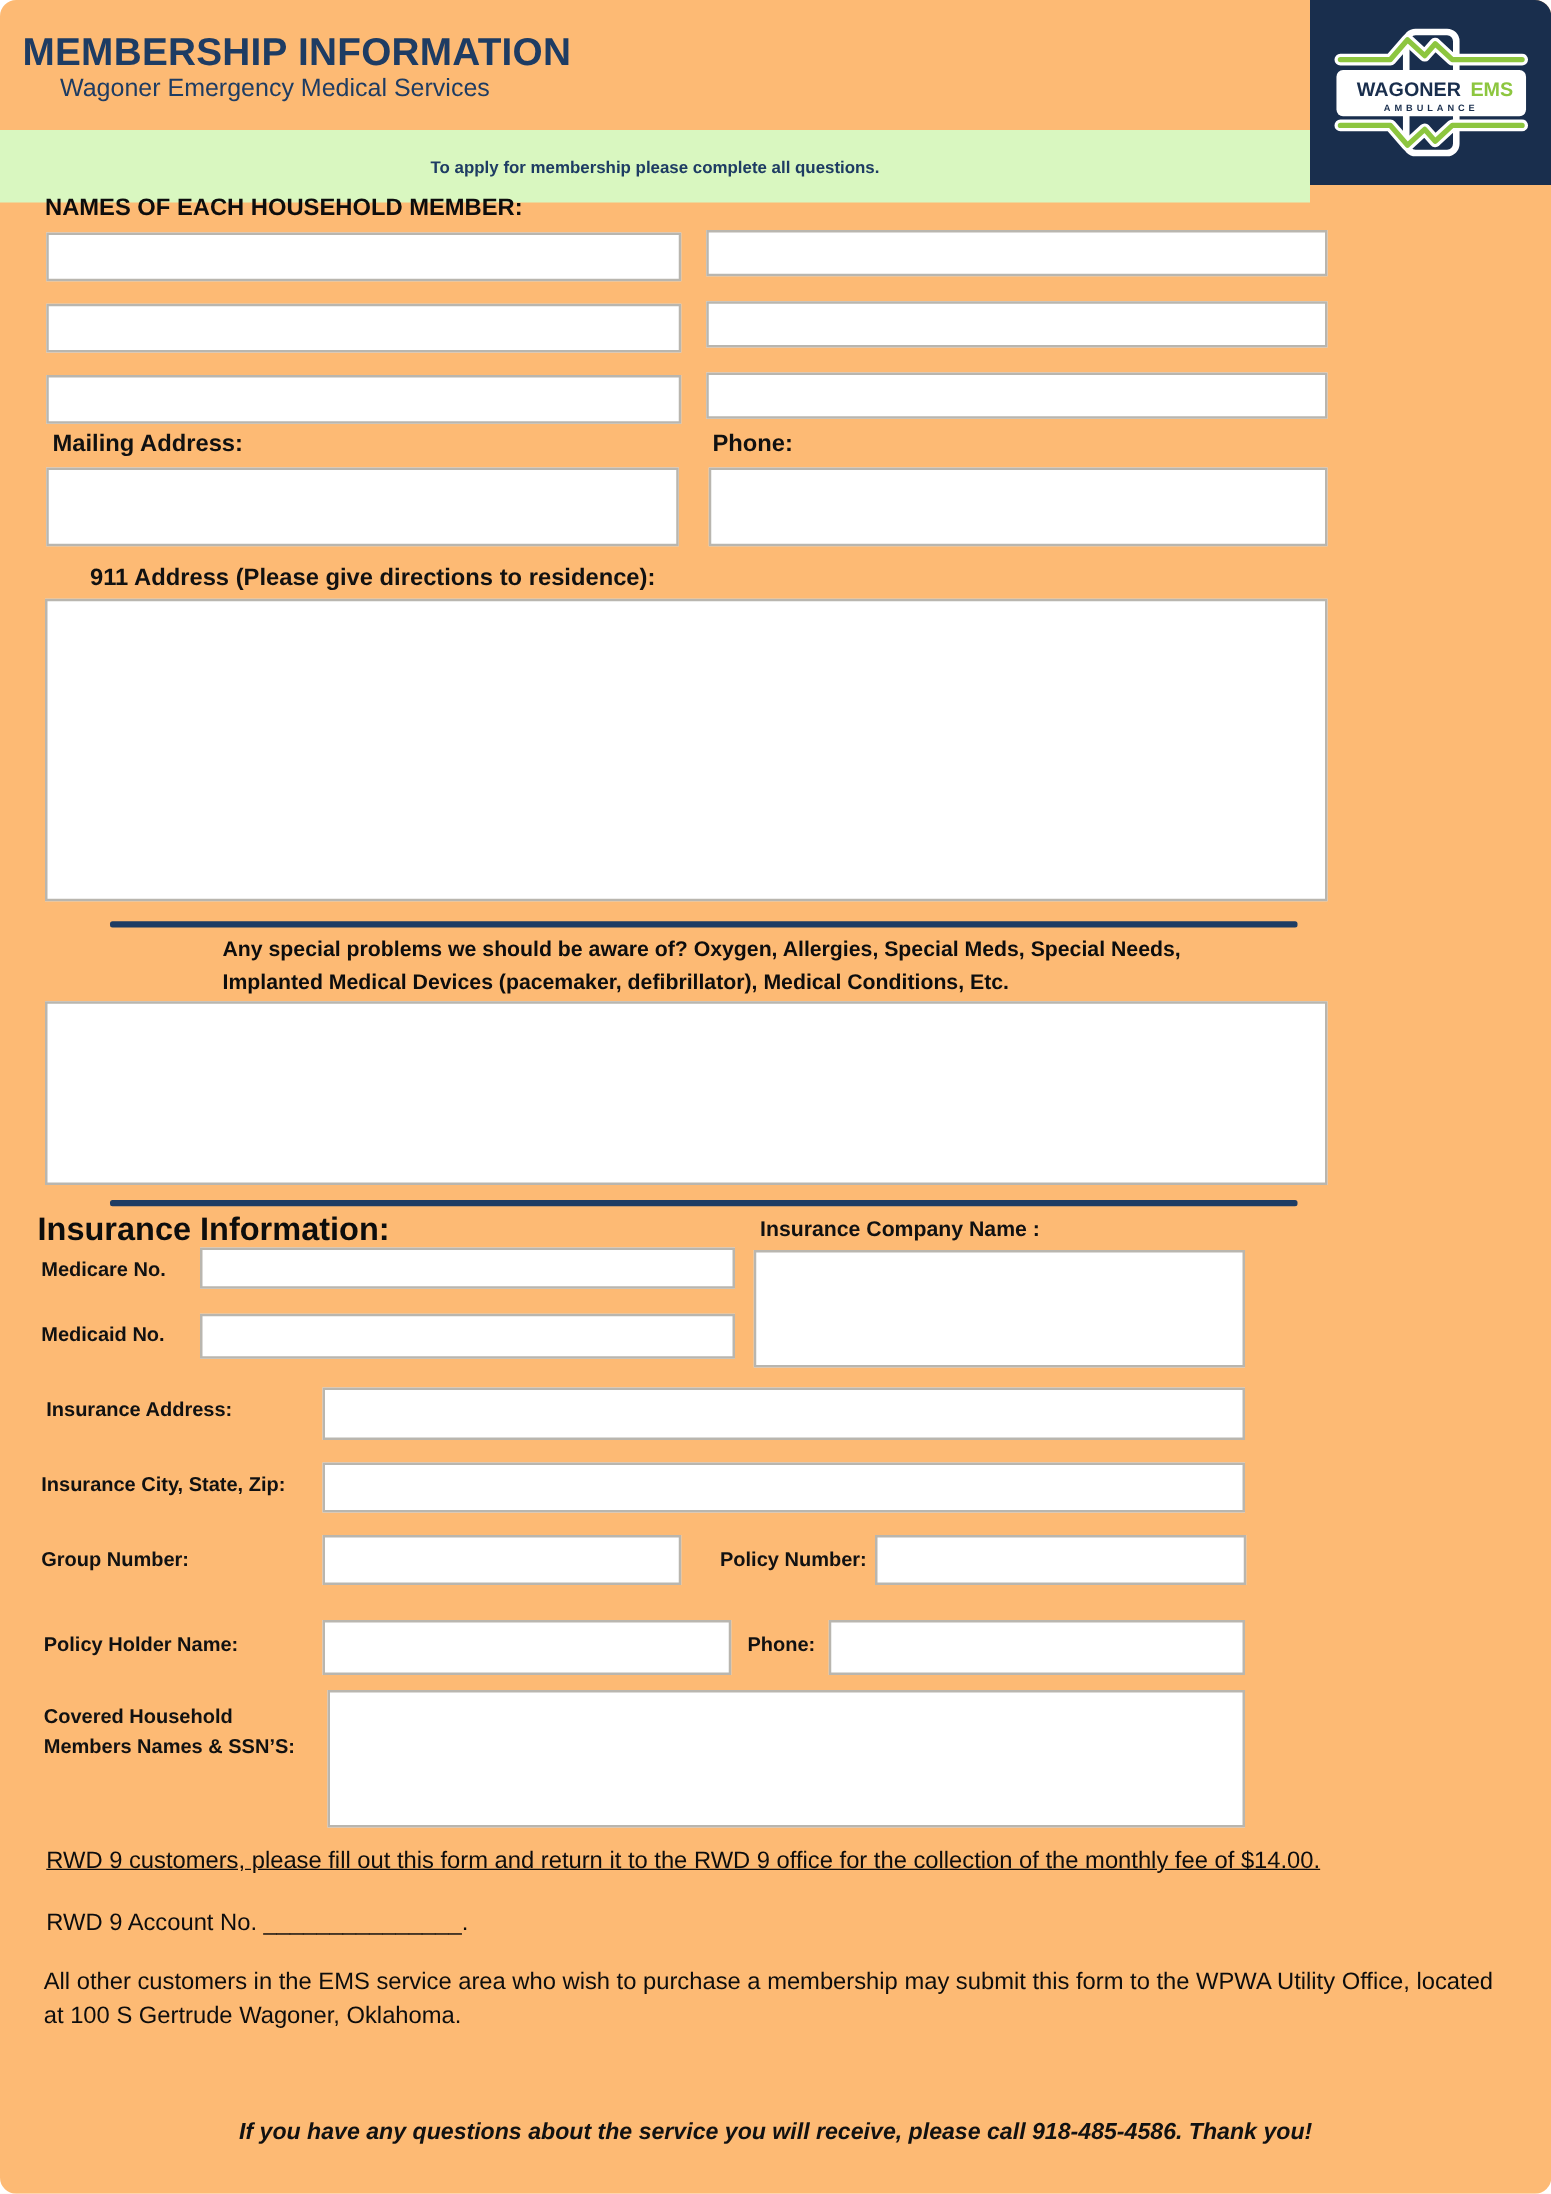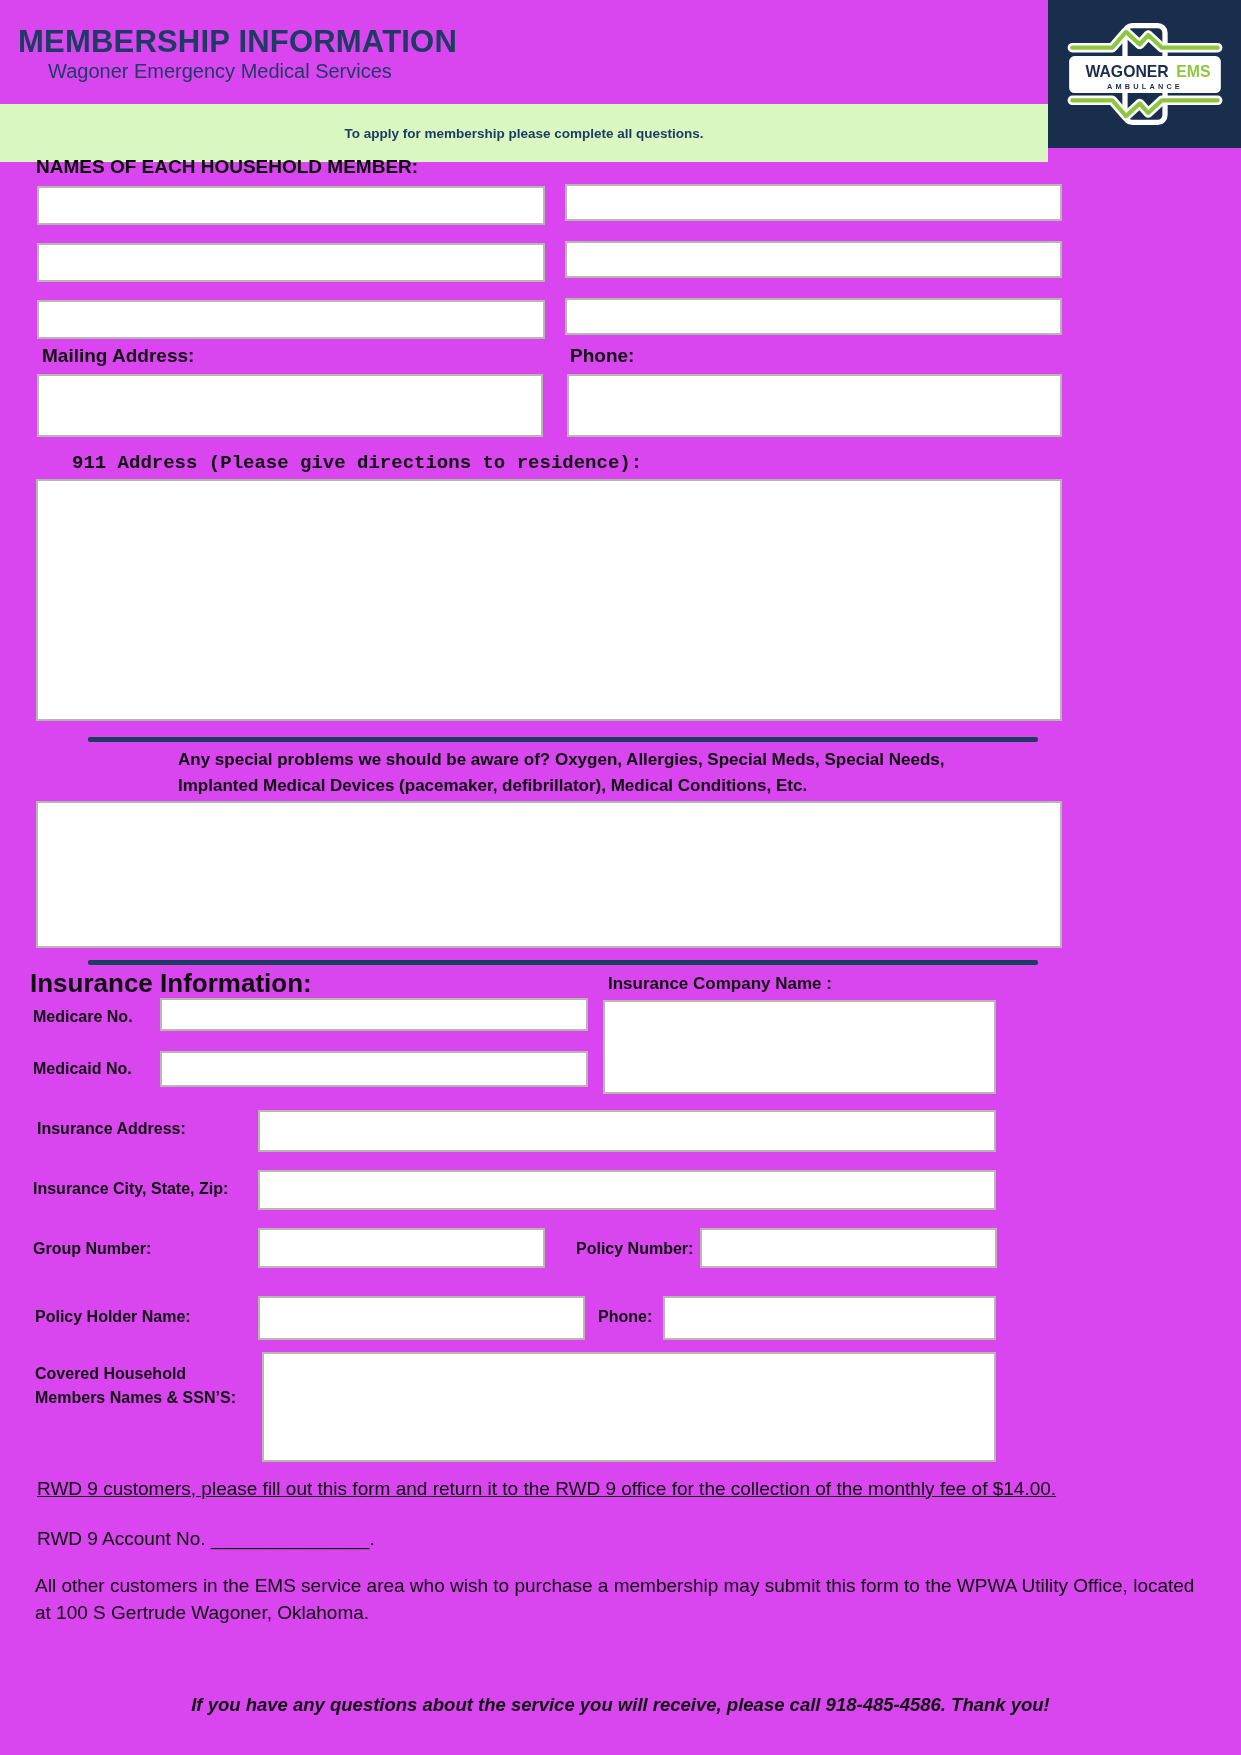--- a/index.html
+++ b/index.html
@@ -2,22 +2,23 @@
 <html><head>
 <meta charset="utf-8">
 <style>
   * { margin: 0; padding: 0; box-sizing: border-box; }
   html, body { background: #ffffff; }
   body { font-family: "Liberation Sans", sans-serif; color: #111; }
   .page {
     position: relative;
     width: 1241px;
     height: 1755px;
-    background: #d946ef;
+    background: #fdba74;
     overflow: hidden;
+    border-radius: 13px;
   }
   .abs { position: absolute; }
   .title {
     left: 18px; top: 24px;
     font-size: 31px; font-weight: 700; letter-spacing: 0.2px;
     color: #1e3c63;
   }
   .subtitle {
     left: 48px; top: 60px;
     font-size: 20px; font-weight: 400; color: #1e3c63;
@@ -81,21 +82,21 @@
   <div class="abs input-box" style="left:37px;  top:243px; width:508px; height:39px;"></div>
   <div class="abs input-box" style="left:565px; top:241px; width:497px; height:37px;"></div>
   <div class="abs input-box" style="left:37px;  top:300px; width:508px; height:39px;"></div>
   <div class="abs input-box" style="left:565px; top:298px; width:497px; height:37px;"></div>
 
   <div class="abs lbl-lg" style="left:42px; top:345px;">Mailing Address:</div>
   <div class="abs lbl-lg" style="left:570px; top:345px;">Phone:</div>
   <div class="abs input-box" style="left:37px;  top:374px; width:506px; height:63px;"></div>
   <div class="abs input-box" style="left:567px; top:374px; width:495px; height:63px;"></div>
 
-  <div class="abs lbl-lg" style="left:72px; top:452px;font-family:Liberation Mono, monospace;">911 Address (Please give directions to residence):</div>
+  <div class="abs lbl-lg" style="left:72px; top:452px;">911 Address (Please give directions to residence):</div>
   <div class="abs input-box" style="left:36px; top:479px; width:1026px; height:242px;"></div>
 
   <div class="abs divider" style="left:88px; top:737px; width:950px;"></div>
 
   <div class="abs section-label" style="left:178px; top:747px; width:785px; font-size:17px; line-height:26px;">Any special problems we should be aware of? Oxygen, Allergies, Special Meds, Special Needs, Implanted Medical Devices (pacemaker, defibrillator), Medical Conditions,  Etc.</div>
   <div class="abs input-box" style="left:36px; top:801px; width:1026px; height:147px;"></div>
 
   <div class="abs divider" style="left:88px; top:960px; width:950px;"></div>
 
   <div class="abs section-label" style="left:30px; top:968px; font-size:26px;">Insurance Information:</div>

